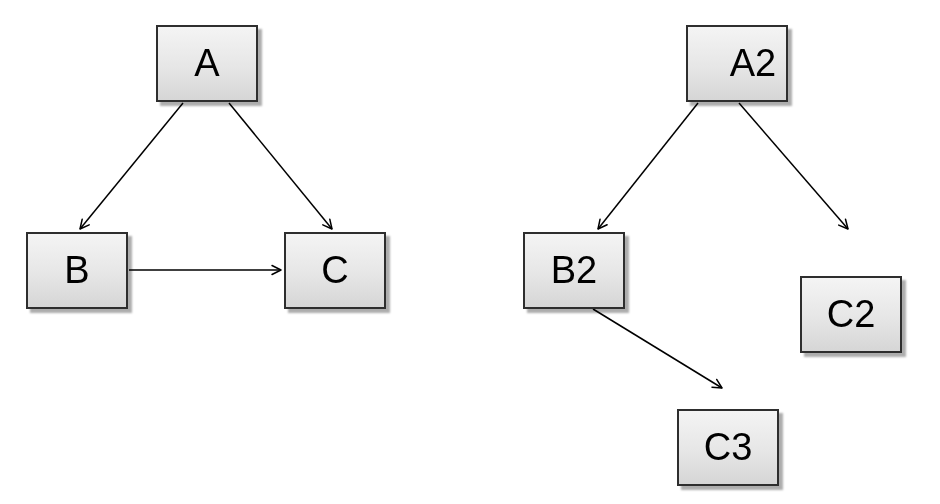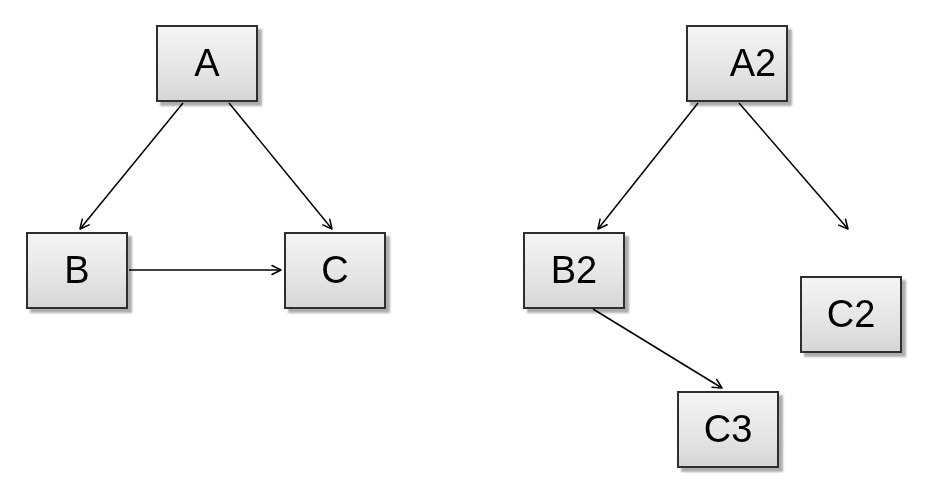--- a/index.html
+++ b/index.html
@@ -59,15 +59,15 @@
     <line x1="593" y1="309" x2="722" y2="388" stroke="#000000" stroke-width="1.5" marker-end="url(#arrowhead)"></line>
   </svg>
 
   <div class="node" style="left:156px; top:25px;">A</div>
   <div class="node" style="left:26px;  top:232px;">B</div>
   <div class="node" style="left:284px; top:232px;">C</div>
 
   <div class="node" style="left:686px; top:25px;padding-left:32px;">A2</div>
   <div class="node" style="left:523px; top:232px;">B2</div>
   <div class="node" style="left:800px; top:248px;margin-top:28px;">C2</div>
-  <div class="node" style="left:677px; top:391px;text-align:center;">C3</div>
+  <div class="node" style="left:677px; top:409px;text-align:center;">C3</div>
 
 </div>
 
 </body></html>

